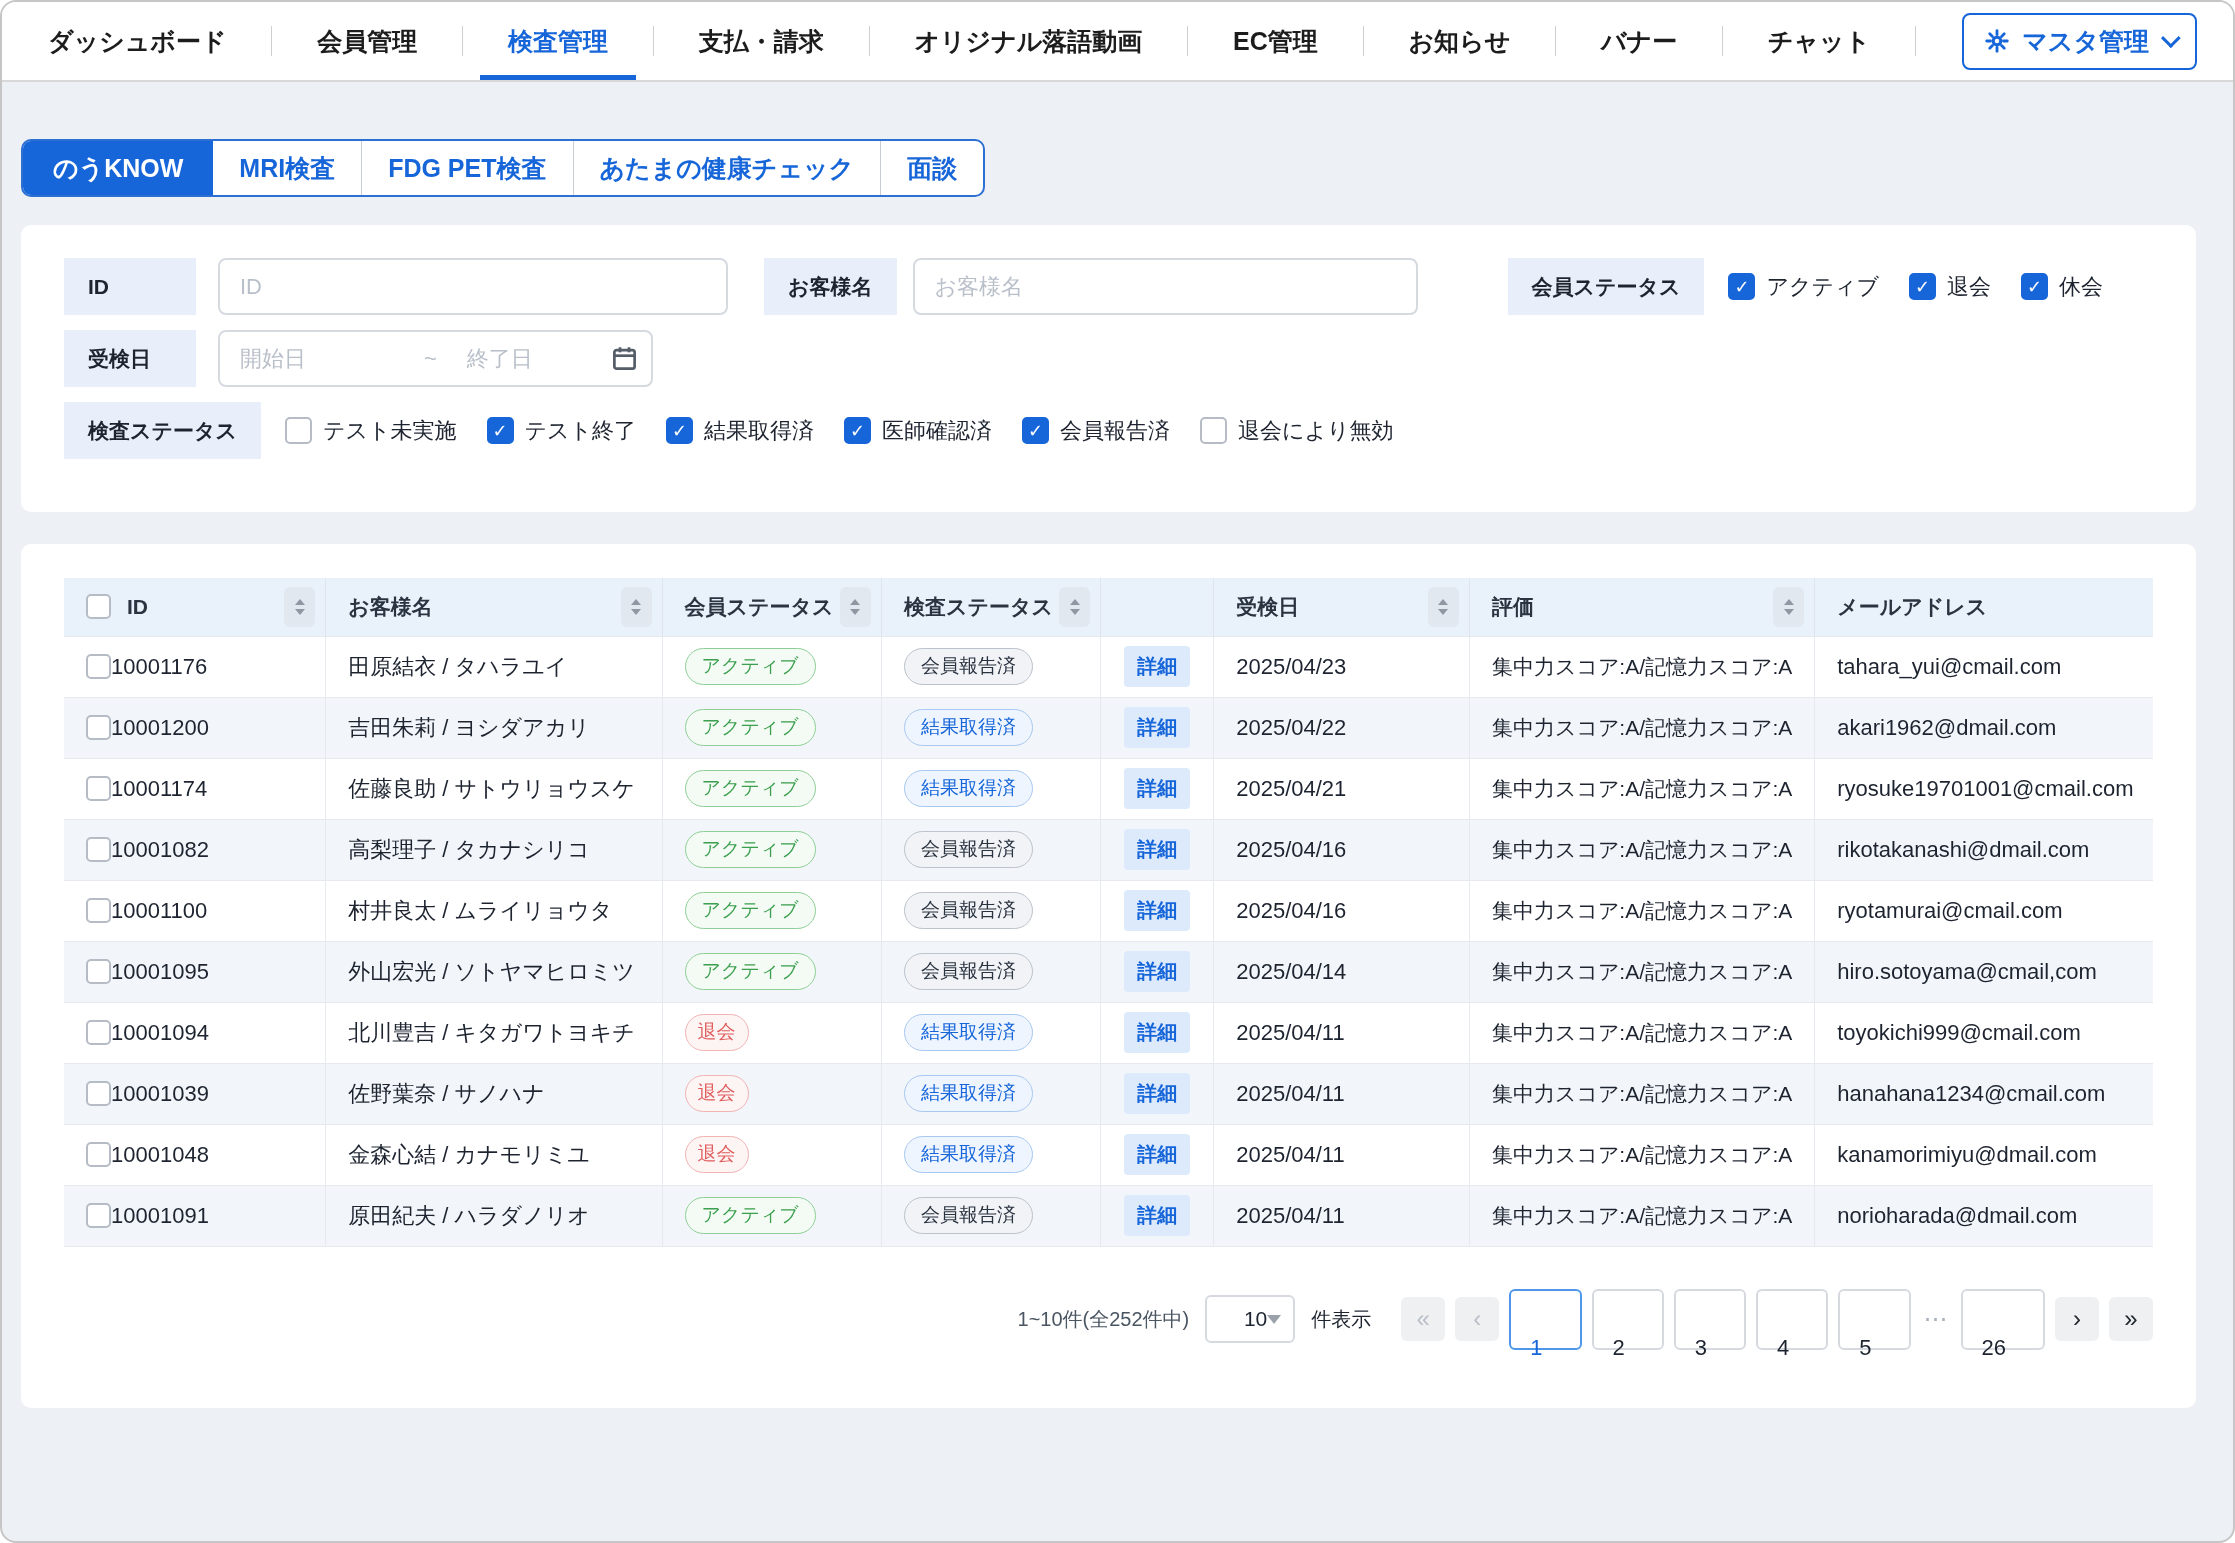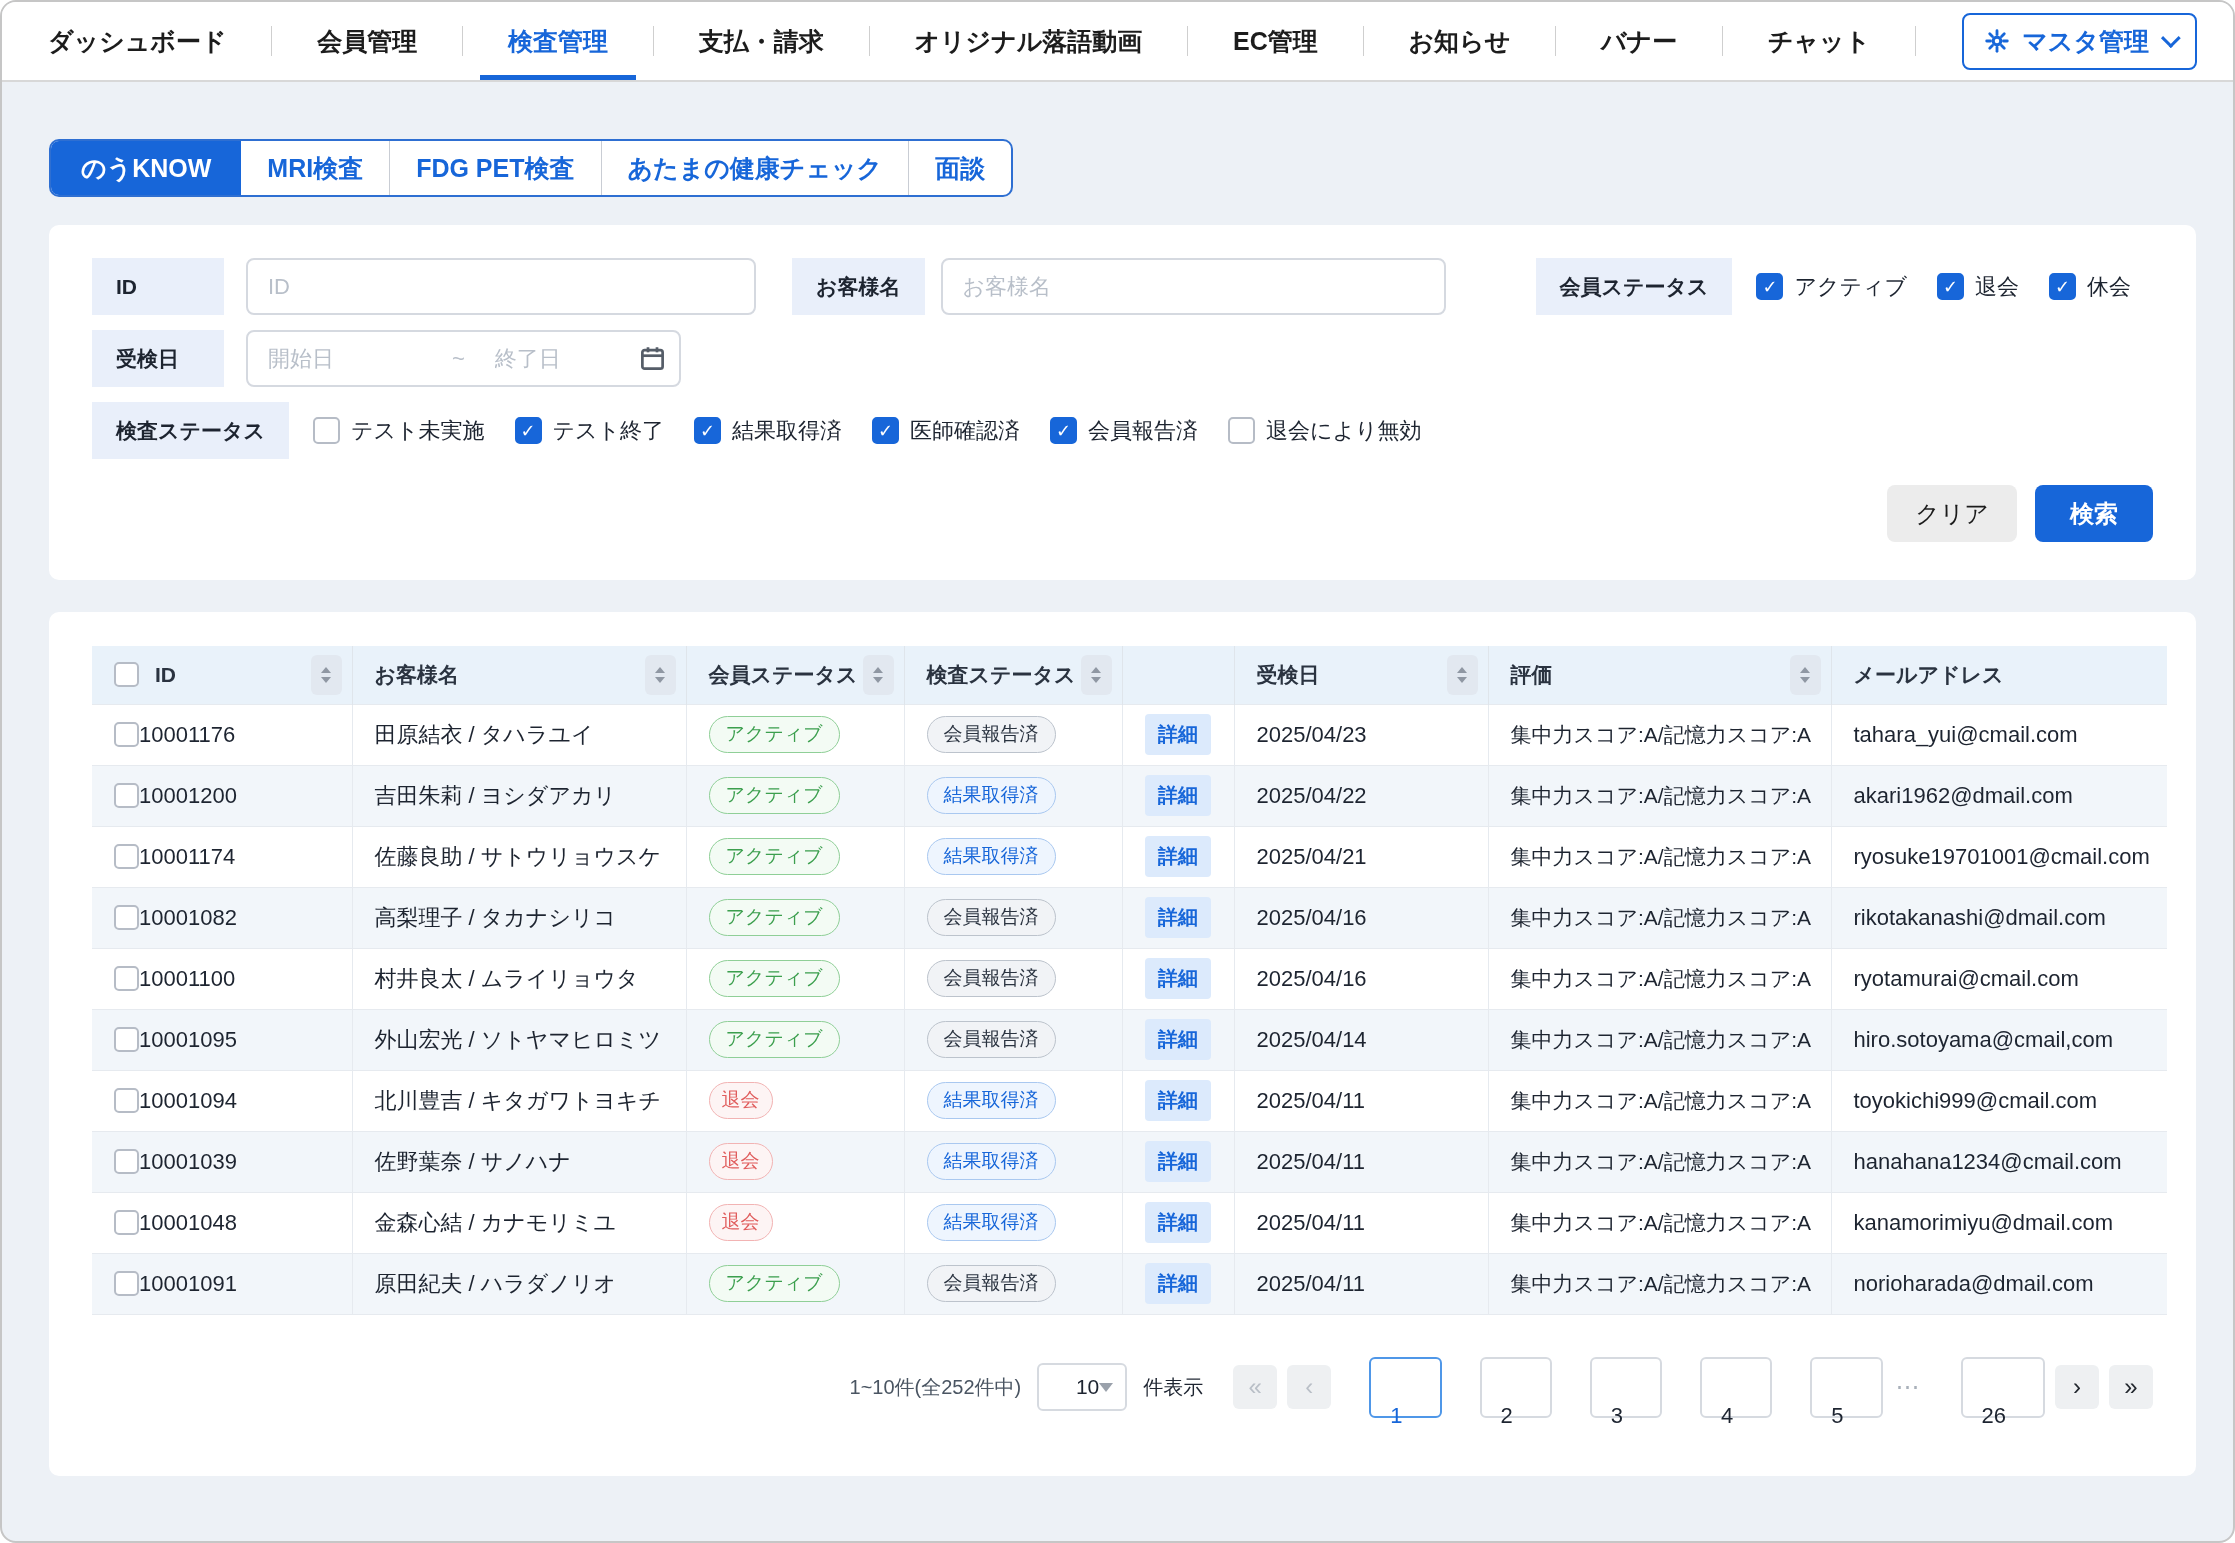--- a/index.html
+++ b/index.html
@@ -21,21 +21,21 @@
   .navbar { height: 80px; background: #fff; border-bottom: 2px solid #d8d8d8; display: flex; align-items: stretch; padding: 0 36px; }
   .nav-items { flex: 1; display: flex; align-items: stretch; justify-content: space-between; margin-right: 46px; }
   .nav-item { display: flex; align-items: center; padding: 0 10px; font-size: 25px; font-weight: bold; color: #1c1c1c; cursor: pointer; position: relative; }
   .nav-item.active { color: #1766d9; }
   .nav-item.active::after { content: ""; position: absolute; left: -18px; right: -18px; bottom: 0; height: 5px; background: #1766d9; }
   .nav-sep { width: 1px; background: #cfcfcf; align-self: center; height: 30px; }
   .master-btn { align-self: center; display: flex; align-items: center; gap: 12px; border: 2px solid #1766d9; border-radius: 8px; background: #fff; color: #1766d9; font-size: 25px; font-weight: bold; padding: 10px 20px; cursor: pointer; }
   .chev { width: 14px; height: 14px; border-right: 3px solid #1766d9; border-bottom: 3px solid #1766d9; transform: rotate(45deg) translateY(-4px); }
 
   
-  .page { padding: 57px 37px 0 19px; margin-left: 28px; }
+  .page { padding: 57px 37px 0 19px; }
 
   
   .subtabs { display: inline-flex; border: 2px solid #2e6fd2; border-radius: 10px; background: #fff; overflow: hidden; height: 58px; align-items: stretch; }
   .subtab { display: flex; align-items: center; padding: 0 26px; font-size: 25px; font-weight: bold; color: #1766d9; cursor: pointer; }
   .subtab.active { background: #1766d9; color: #fff; padding: 0 30px; }
   .subtab.sep { border-left: 1px solid #c9cdd4; }
 
   
   .card { background: #fff; border-radius: 10px; }
   .filter-card { margin-top: 28px; padding: 33px 43px 38px 43px; }
@@ -223,24 +223,20 @@
             <label class="chk">
               <span class="cbox on">✓</span>
               <span class="chk-label">会員報告済</span>
             </label>
             <label class="chk">
               <span class="cbox"></span>
               <span class="chk-label">退会により無効</span>
             </label>
           </div>
       </div>
-      <div class="btn-row">
-        <button class="btn btn-clear">クリア</button>
-        <button class="btn btn-search">検索</button>
-      </div>
     </section>
 
     <section class="card table-card">
       <table>
         <colgroup>
           <col style="width:260px">
             <col style="width:334px">
             <col style="width:218px">
             <col style="width:218px">
           <col style="width:112px">

